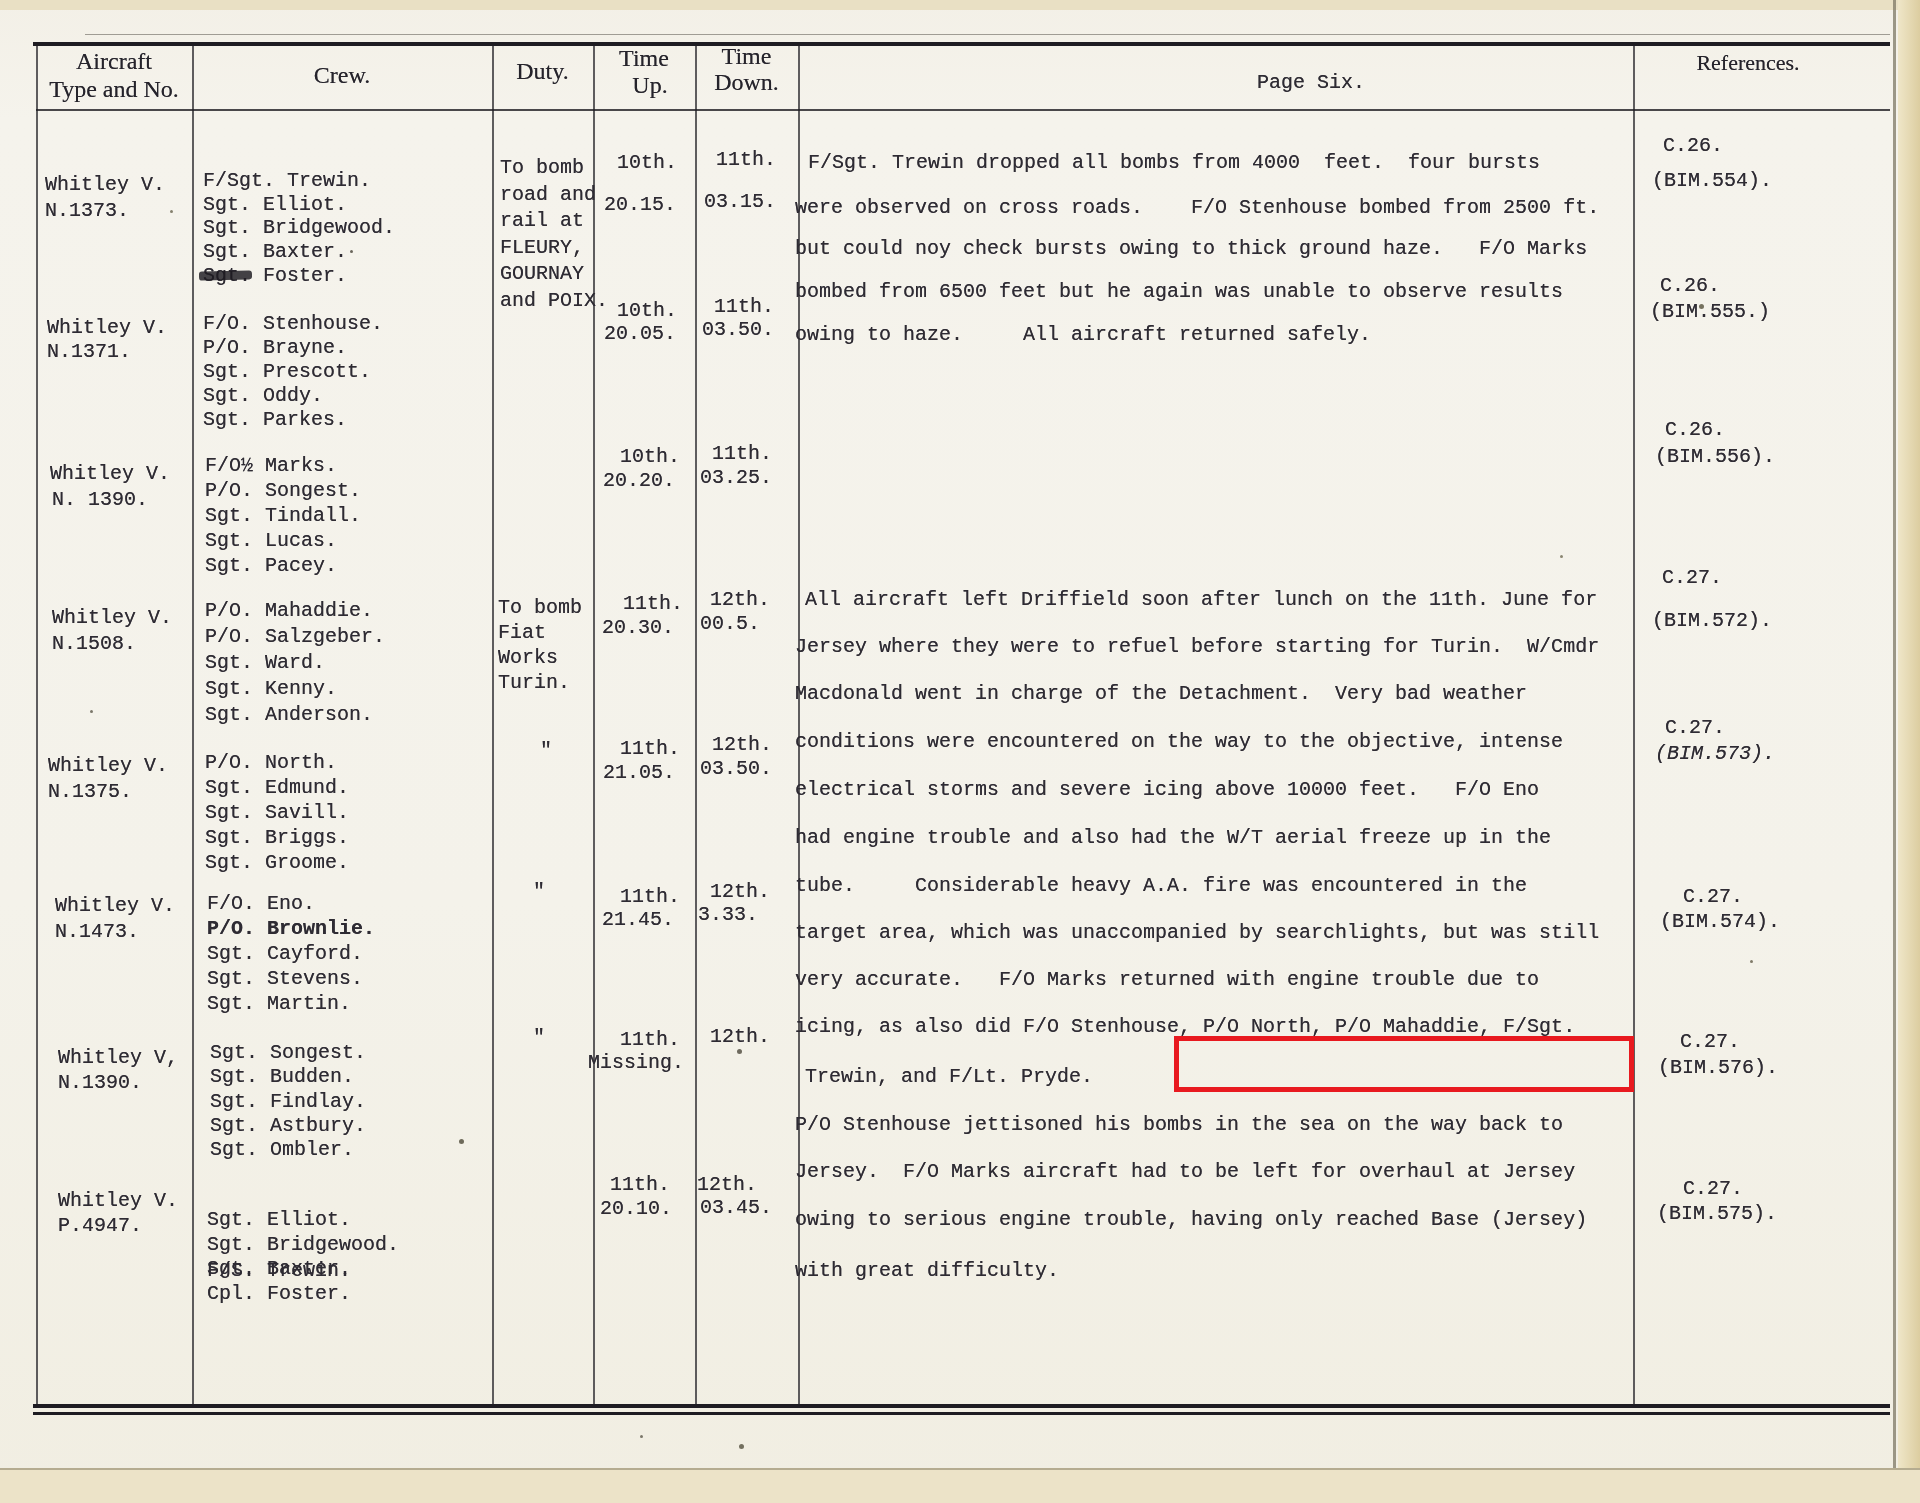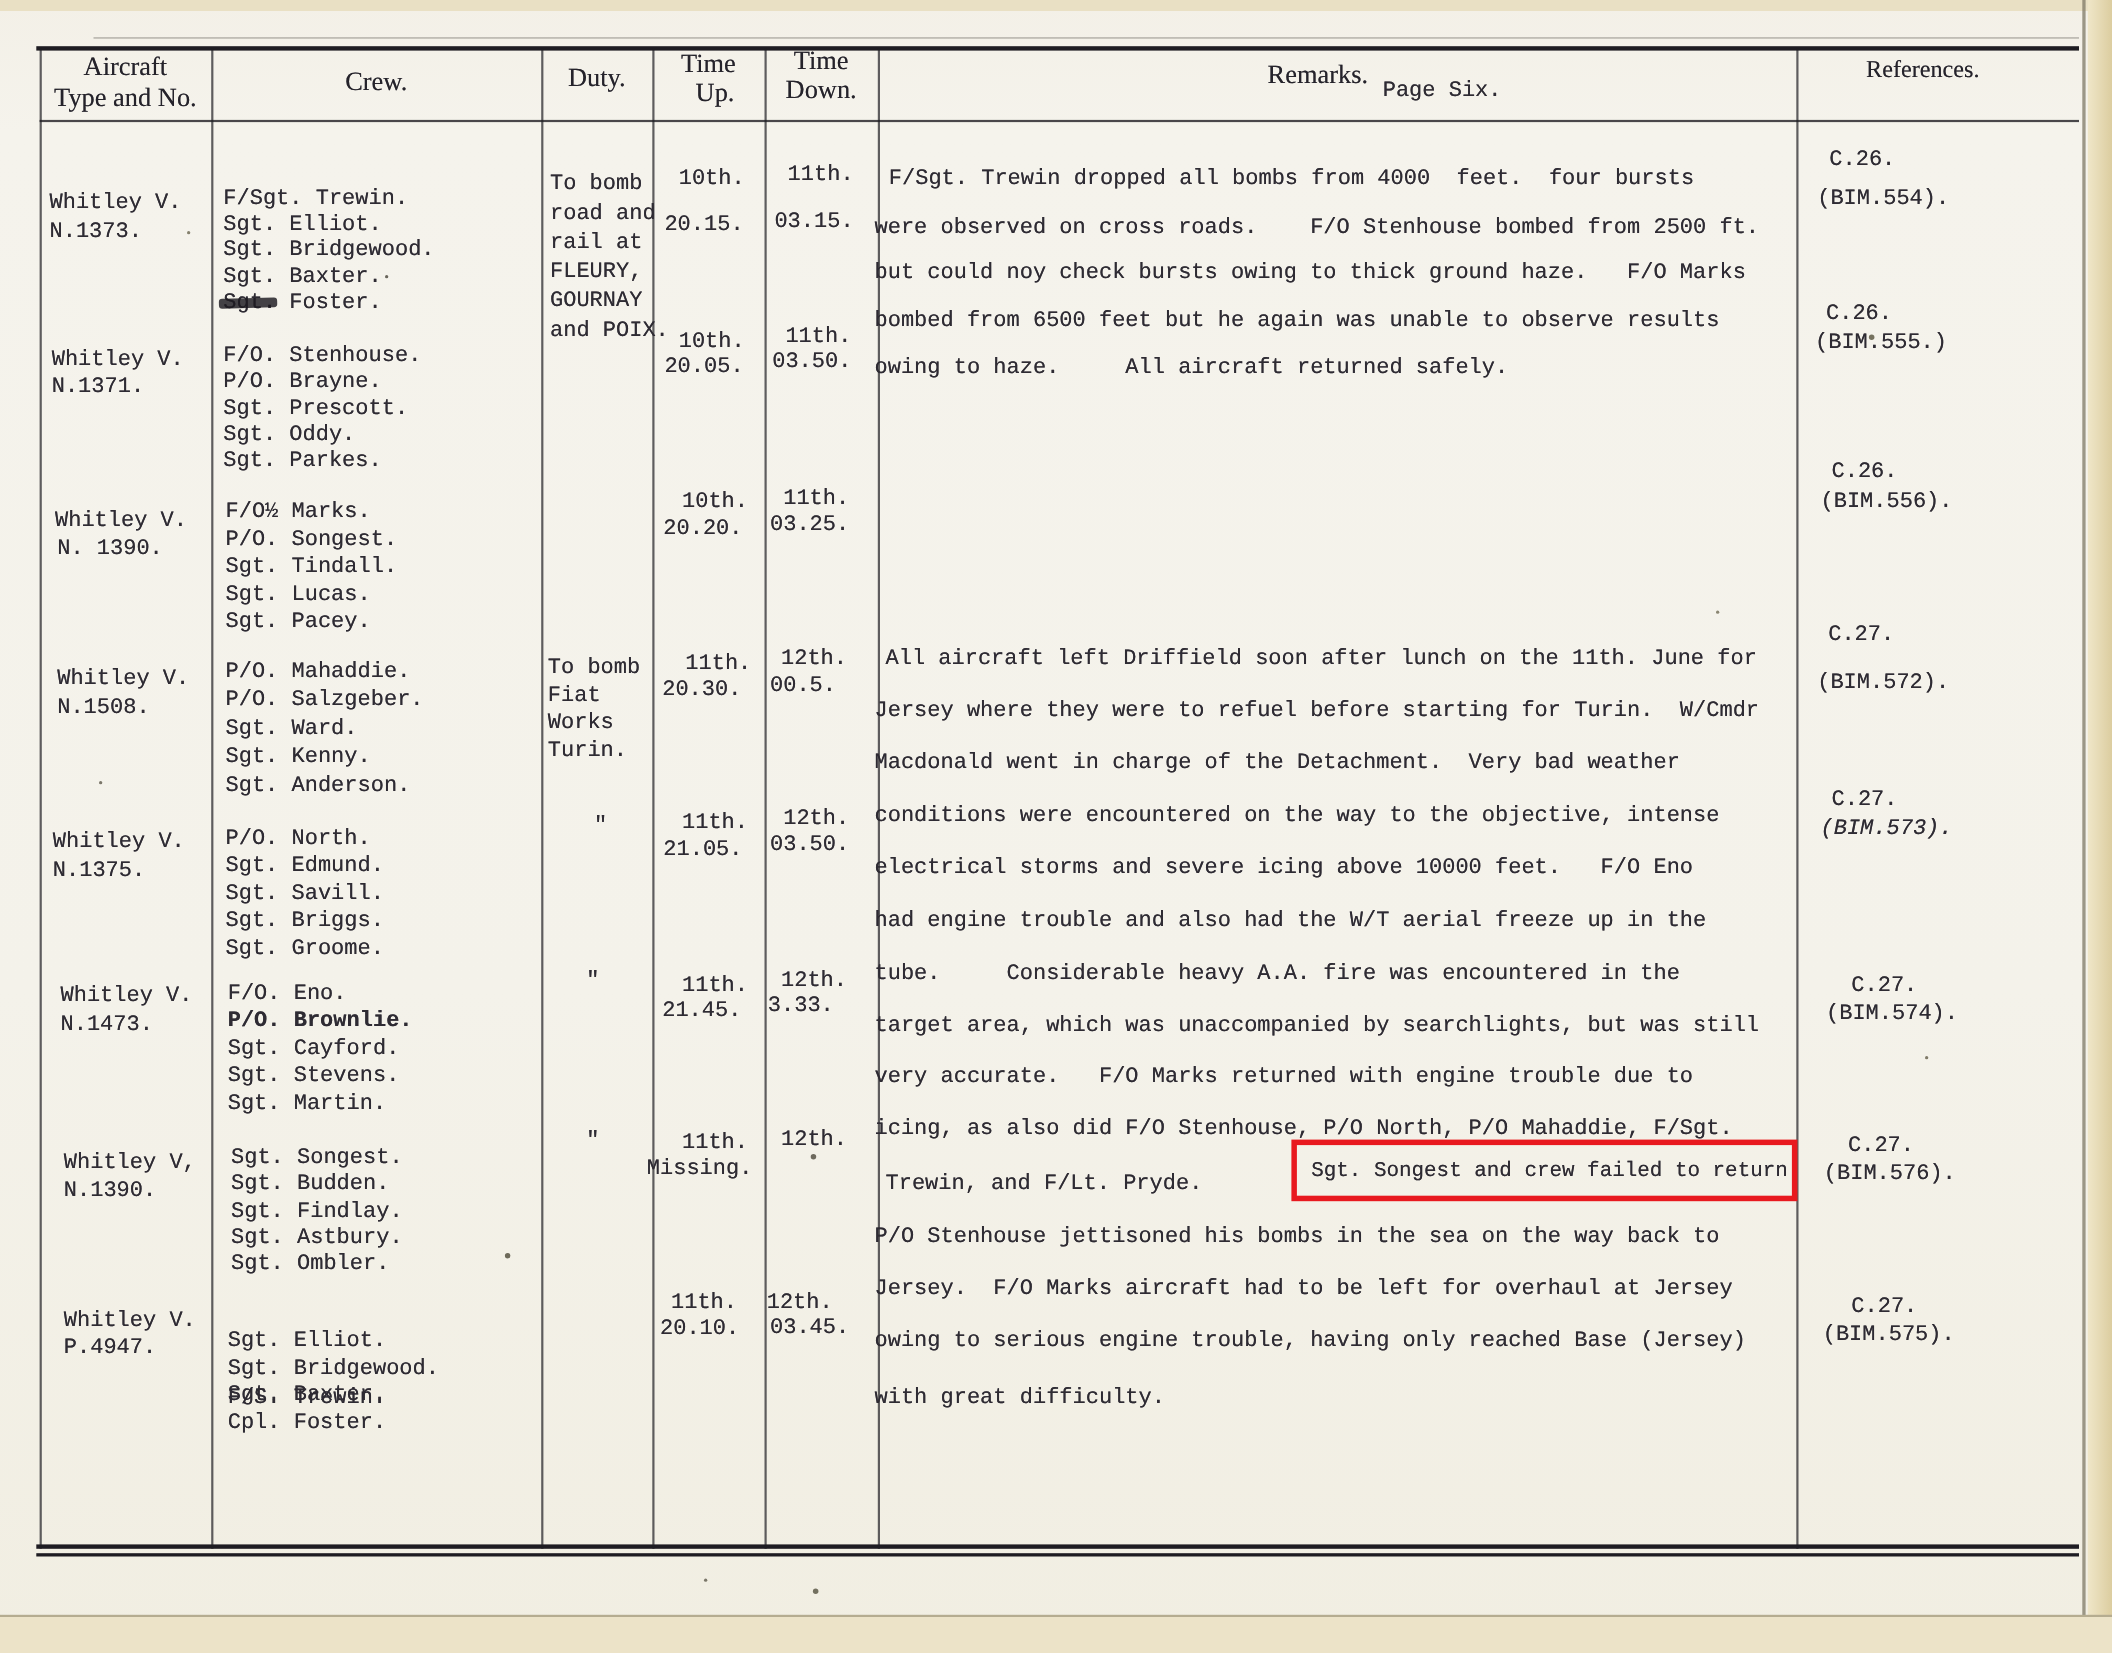--- a/index.html
+++ b/index.html
@@ -58,21 +58,20 @@
   <div class="rule" style="left:1633px;top:44px;width:2px;height:1364px;opacity:.7;"></div>
 
   <div class="serif" style="left:36px;top:48px;width:156px;">Aircraft</div>
   <div class="serif" style="left:30px;top:76px;width:168px;">Type and No.</div>
   <div class="serif" style="left:192px;top:62px;width:300px;">Crew.</div>
   <div class="serif" style="left:492px;top:58px;width:101px;">Duty.</div>
   <div class="serif" style="left:593px;top:45px;width:102px;">Time</div>
   <div class="serif" style="left:593px;top:72px;width:114px;">Up.</div>
   <div class="serif" style="left:695px;top:43px;width:103px;">Time</div>
   <div class="serif" style="left:695px;top:69px;width:103px;">Down.</div>
-  <div class="serif" style="left:780px;top:55px;width:836px;">Remarks.</div>
   <div class="tw" style="left:1257px;top:70px;">Page Six.</div>
   <div class="serif small" style="left:1633px;top:50px;width:230px;">References.</div>
 
   <div id="rows-layer">
       <div class="tw" style="left: 45px; top: 172px;">Whitley V.</div>
       <div class="tw" style="left: 45px; top: 198px;">N.1373.</div>
       <div class="tw" style="left: 203px; top: 168px;">F/Sgt. Trewin.</div>
       <div class="tw" style="left: 203px; top: 191.7px;">Sgt. Elliot.</div>
       <div class="tw" style="left: 203px; top: 215.4px;">Sgt. Bridgewood.</div>
       <div class="tw" style="left: 203px; top: 239.1px;">Sgt. Baxter.</div>
@@ -204,17 +203,16 @@
       <div class="tw" style="left: 795px; top: 967px;">very accurate.   F/O Marks returned with engine trouble due to</div>
       <div class="tw" style="left: 795px; top: 1014px;">icing, as also did F/O Stenhouse, P/O North, P/O Mahaddie, F/Sgt.</div>
       <div class="tw" style="left: 805px; top: 1064px;">Trewin, and F/Lt. Pryde.</div>
       <div class="tw" style="left: 795px; top: 1112px;">P/O Stenhouse jettisoned his bombs in the sea on the way back to</div>
       <div class="tw" style="left: 795px; top: 1159px;">Jersey.  F/O Marks aircraft had to be left for overhaul at Jersey</div>
       <div class="tw" style="left: 795px; top: 1207px;">owing to serious engine trouble, having only reached Base (Jersey)</div>
       <div class="tw" style="left: 795px; top: 1258px;">with great difficulty.</div>
     </div>
 
   <div class="hl-box" style="border-color: rgb(232, 25, 31);"></div>
-  <div class="tw hl-text">Sgt. Songest and crew failed to return</div>
 
   <div class="smudge"></div>
   <div class="speckles"></div>
 </div>
 
 </body></html>

